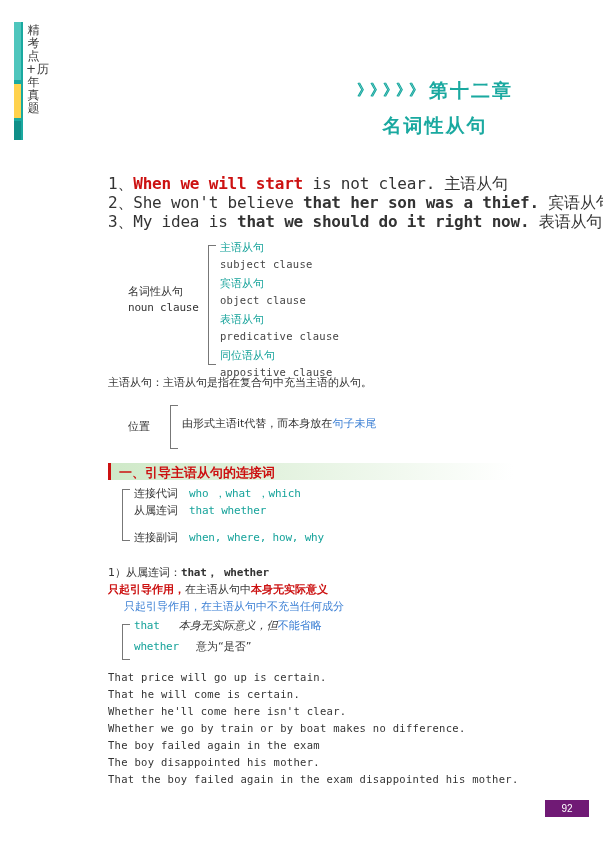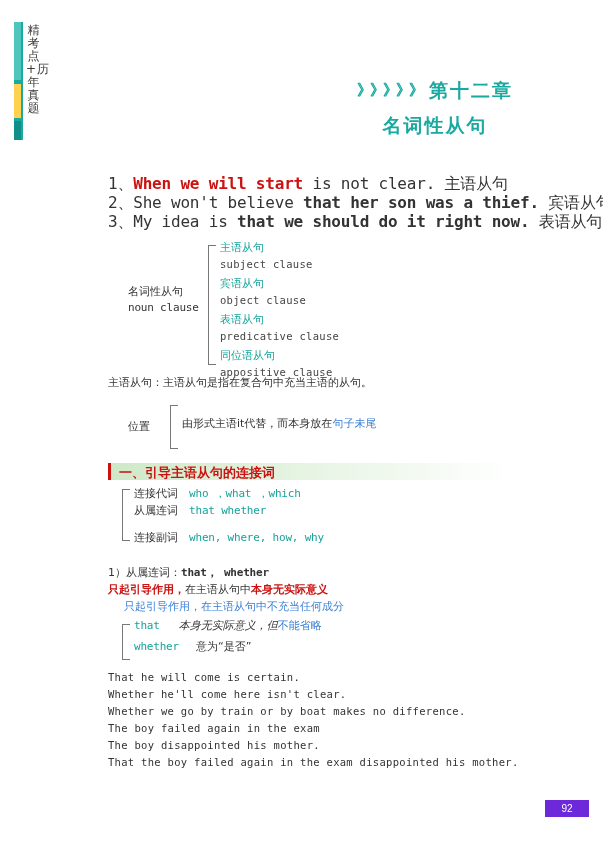--- a/index.html
+++ b/index.html
@@ -143,21 +143,21 @@
   .plain-line { white-space: nowrap; font-size: 11px; line-height: 17px; }
   .sent { font-family: "DejaVu Sans Mono", monospace; font-size: 10.5px; letter-spacing: 0.3px; line-height: 17px; white-space: nowrap; }
 
   
   .page-num {
     position: absolute;
     right: 14px;
     bottom: 28px;
     width: 44px;
     height: 17px;
-    background: #6d28d9;
+    background: #701a75;
     color: #fff;
     font-size: 10px;
     line-height: 17px;
     text-align: center;
   }
 </style>
 </head>
 <body>
 
 <div class="page">
@@ -260,20 +260,21 @@
           <span class="cn" style="margin-left:16px;font-style:italic;">本身无实际意义，但</span><span class="blue cn">不能省略</span>
         </div>
         <div class="plain-line" style="margin-top:4px;">
           <span class="teal mono">whether</span>
           <span class="cn" style="margin-left:14px;">意为“是否”</span>
         </div>
       </div>
     </div>
 
     <div style="margin-top:4px;">
+      <div class="sent">That price will go up is certain.</div>
       <div class="sent">That he will come is certain.</div>
       <div class="sent">Whether he'll come here isn't clear.</div>
       <div class="sent">Whether we go by train or by boat makes no difference.</div>
       <div class="sent">The boy failed again in the exam</div>
       <div class="sent">The boy disappointed his mother.</div>
       <div class="sent">That the boy failed again in the exam disappointed his mother.</div>
     </div>
 
   </div>
 

